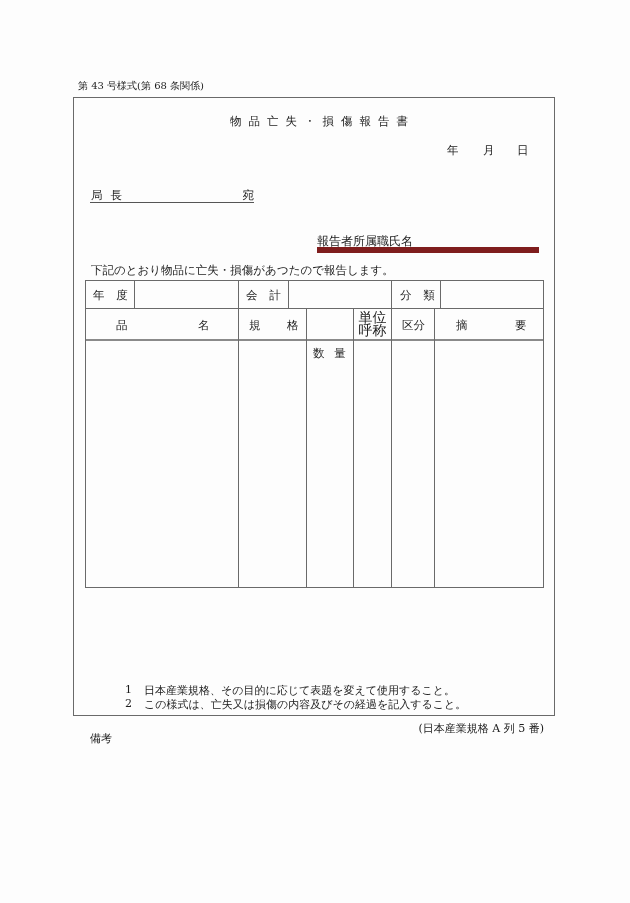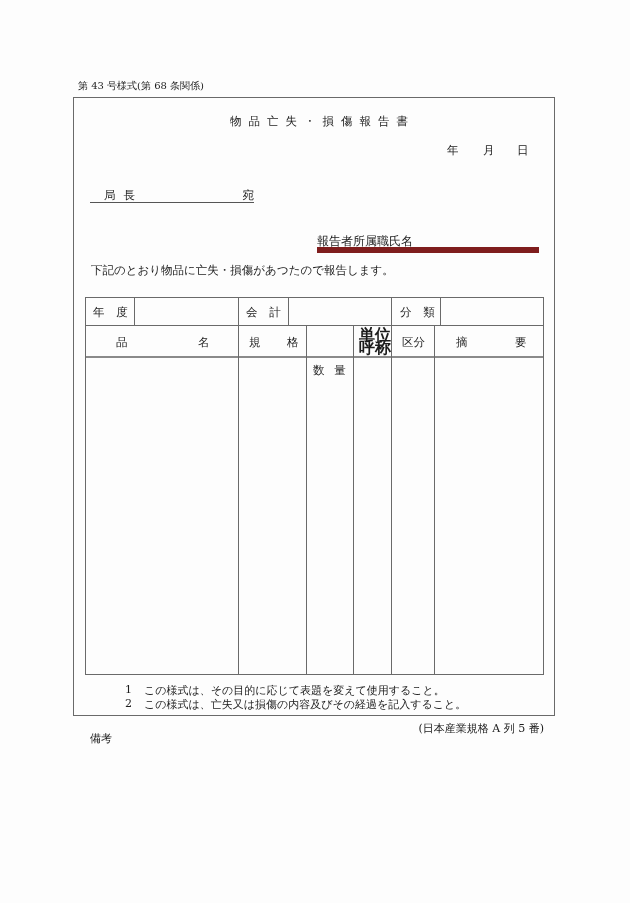--- a/index.html
+++ b/index.html
@@ -37,56 +37,55 @@
       top: 143px;
       font-size: 11.5px;
     }
     .to-line {
       left: 90px; top: 188px;
       width: 164px;
       height: 14px;
       border-bottom: 1px solid #555;
       font-size: 11.5px;
     }
-    .to-line .kyokucho { position: absolute; left: 14px; top: 0; letter-spacing: 8px; }
+    .to-line .kyokucho { position: absolute; left: 1px; top: 0; letter-spacing: 8px; }
     .to-line .ate { position: absolute; right: 0; top: 0; }
     .reporter-line {
       left: 317px; top: 233px;
       width: 222px; height: 14px;
       border-bottom: 6px solid #7f1d1d;
       font-size: 12px;
     }
     .statement {
       left: 91px; top: 263px;
       font-size: 11.5px;
     }
     
     .tbl {
       position: absolute;
-      left: 85px; top: 297px;
-      width: 459px; height: 378px;
+      left: 85px; top: 280px;
+      width: 459px; height: 308px;
       border: 1px solid #6a6a6a;
       box-sizing: border-box;
     }
     .hline, .vline {
       position: absolute;
       background: #6a6a6a;
     }
     .hline { height: 1px; left: 0; right: 0; }
     .vline { width: 1px; }
     .cell-text {
       position: absolute;
       font-size: 11.5px;
       white-space: nowrap;
     }
     .small2 {
-      font-size: 16px;
+      font-size: 14px;
       line-height: 13px;
-      text-align: right;
-      font-weight: bold;
+      text-align: center;
     }
     .notes {
       font-size: 11px;
     }
     .footer-std {
       right: 86px; top: 721px;
       font-size: 11px;
     }
   </style>
 </head>
@@ -152,17 +151,17 @@
   <div class="cell-text" style="left:316px; top:37px;text-align:center;">区分</div>
 
   <div class="cell-text" style="left:370px; top:37px;">摘</div>
   <div class="cell-text" style="left:429px; top:37px;">要</div>
 
   <div style="position:absolute; left:0; top:60px; right:0; bottom:0;"></div>
 </div>
 
 <div class="abs notes" style="left:90px; top:683px;margin-top:48px;">備考</div>
 <div class="abs notes" style="left:125px; top:683px;">1</div>
-<div class="abs notes" style="left:144px; top:683px;">この様式は、その目的に応じて表題を変えて使用すること。</div>
+<div class="abs notes" style="left:144px; top:683px;">日本産業規格、その目的に応じて表題を変えて使用すること。</div>
 <div class="abs notes" style="left:125px; top:697px;">2</div>
 <div class="abs notes" style="left:144px; top:697px;">この様式は、亡失又は損傷の内容及びその経過を記入すること。</div>
 
 <div class="abs footer-std">(日本産業規格 A 列 5 番)</div>
 
 </body></html>

